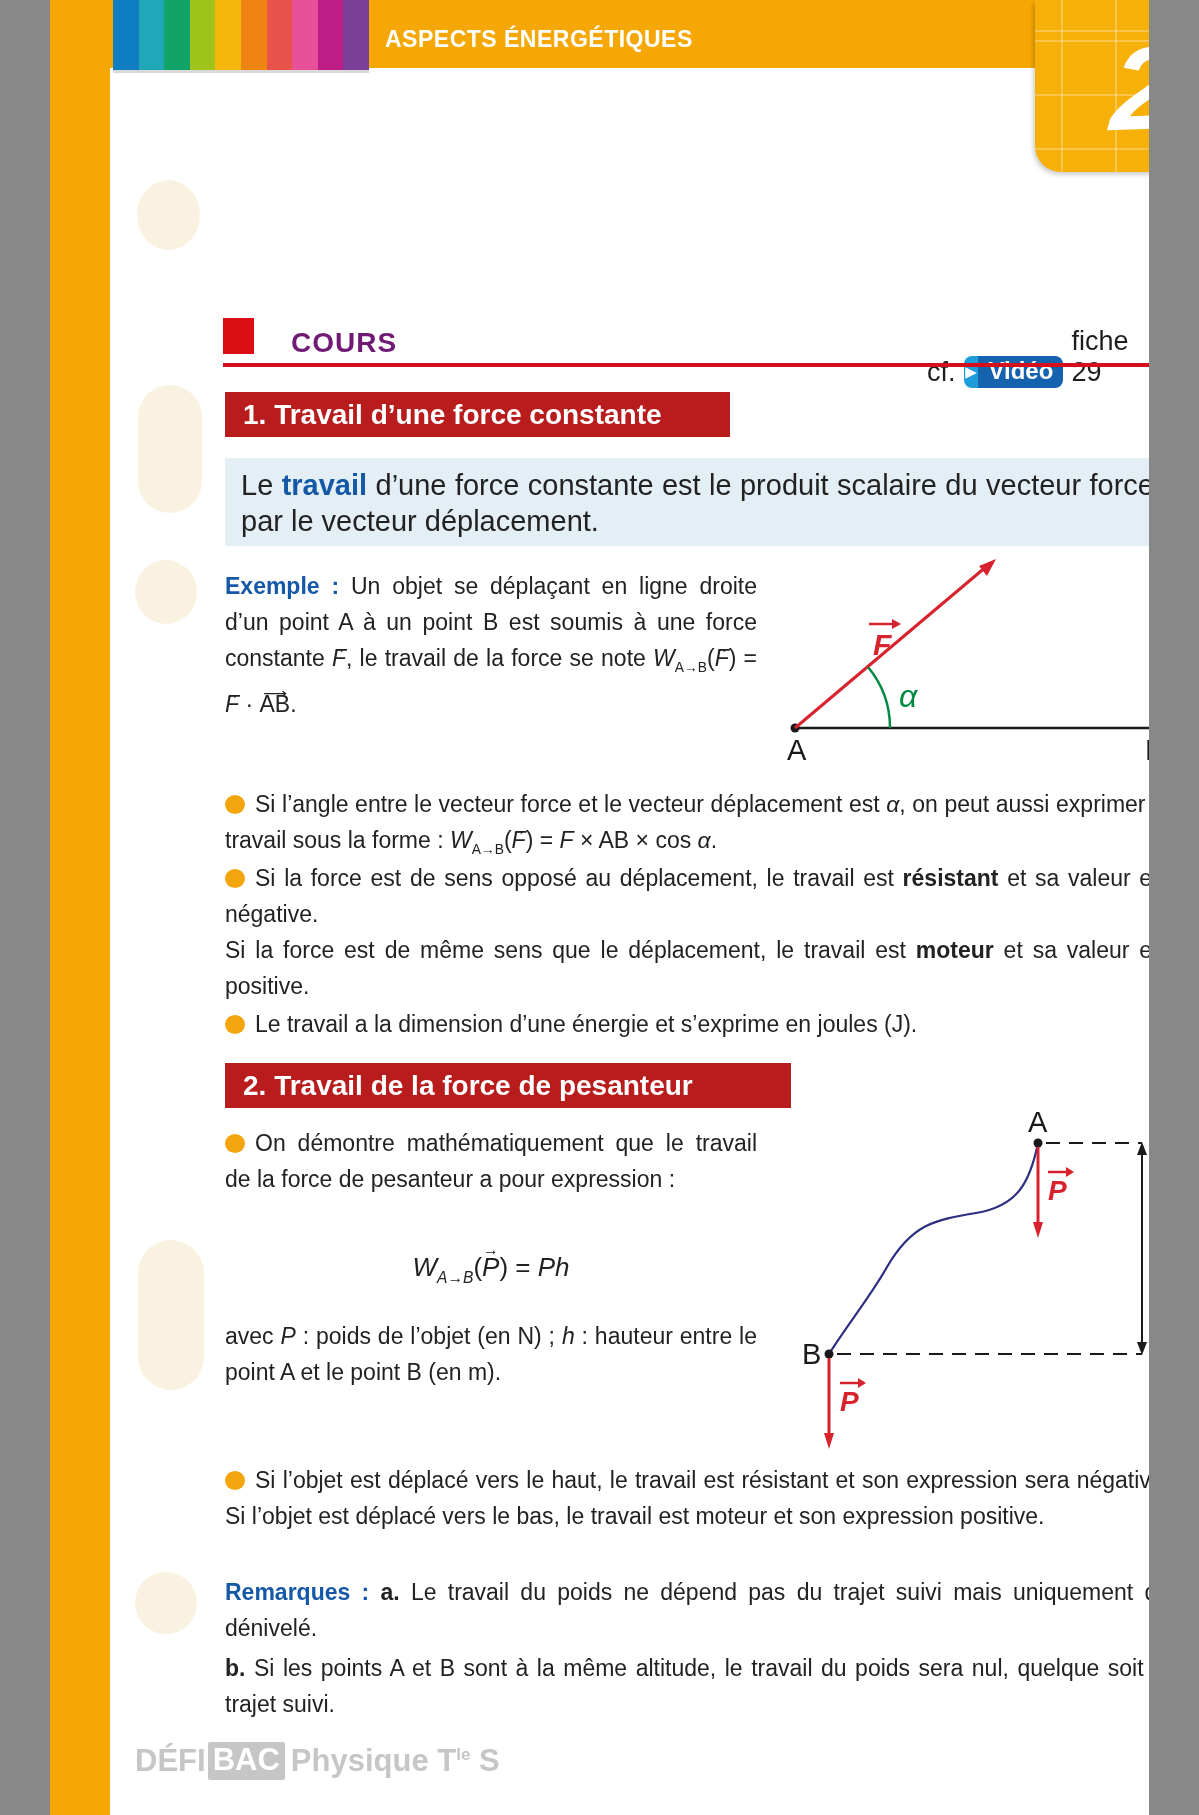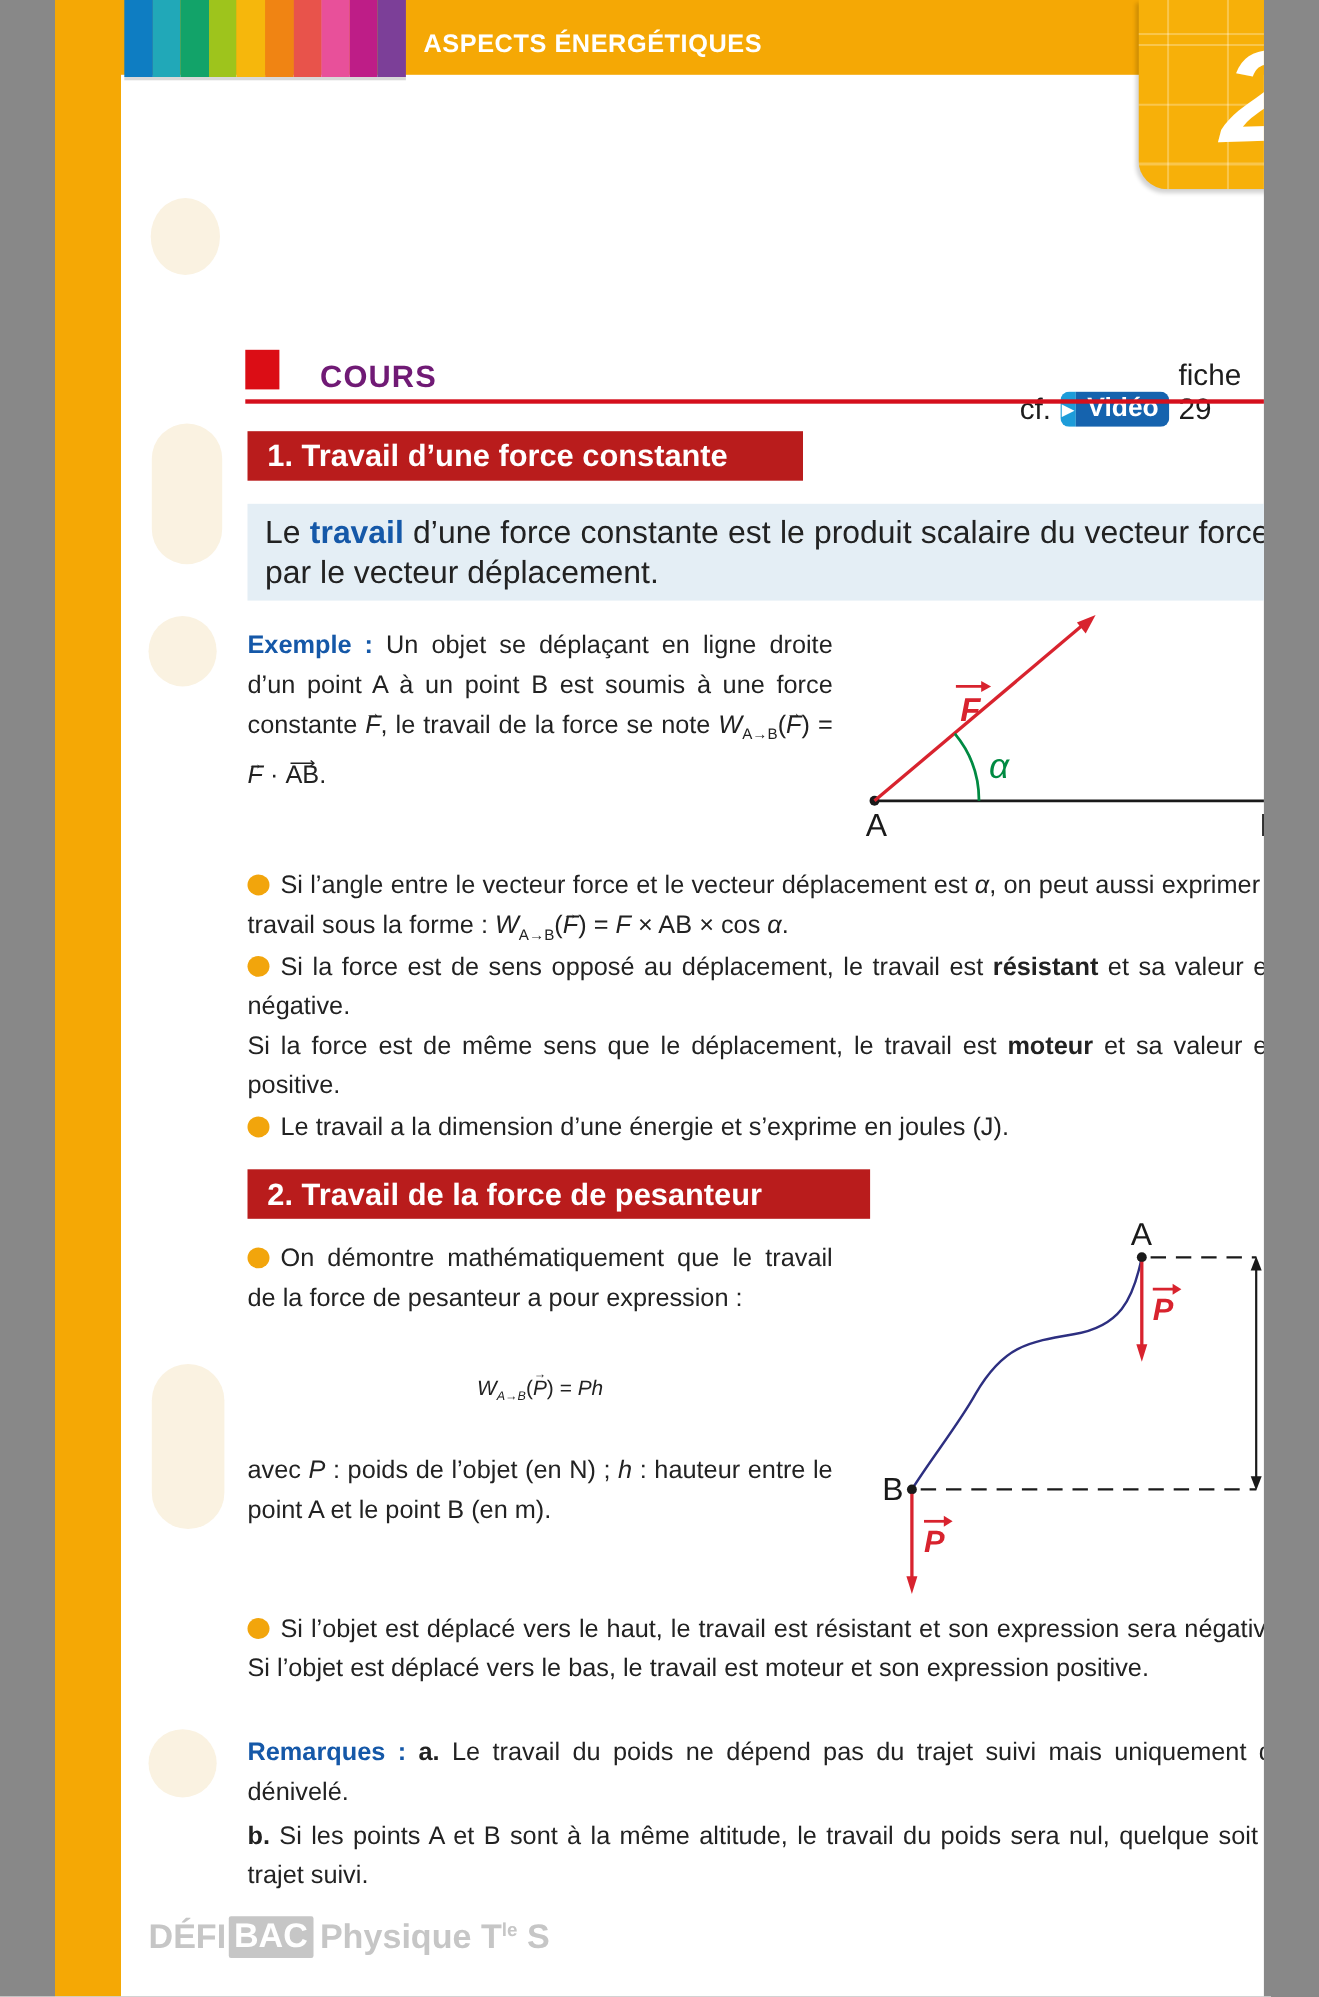--- a/index.html
+++ b/index.html
@@ -62,21 +62,21 @@
   .seg.it   { font-style:italic; }
   .seg.sub  { font-size:0.6em; vertical-align:-0.45em; letter-spacing:0; }
   .seg.vec  { position:relative; display:inline-block; font-style:italic; }
   .seg.vec::before { content:"→"; position:absolute; top:-0.68em; left:50%; transform:translateX(-50%);
                      font-size:0.60em; font-style:normal; }
   .seg.vecw { position:relative; display:inline-block; }
   .seg.vecw::before { content:"⟶"; position:absolute; top:-0.72em; left:50%; transform:translateX(-50%) scaleX(1.2);
                       font-size:0.60em; font-style:normal; }
 
   .formula-center { position:absolute; left:175px; top:1252px; width:532px; text-align:center;
-                    font-size:19px; color:#222; }
+                    font-size:26px; color:#222; }
 
   .diagram { position:absolute; z-index:1; }
 
   
   .footer-logo { position:absolute; left:85px; top:1742px; color:#C6C6C6; font-weight:bold; font-size:31px;
                  display:flex; align-items:center; }
   .bac-box { background:#C6C6C6; color:#fff; padding:0px 5px 2px; margin:0 6px 0 2px; border-radius:2px; }
   .grade-sup { font-size:0.55em; vertical-align:super; }
   .page-num { position:absolute; left:1112px; top:1746px; font-size:33px; color:#2E2E2E; }
 </style>

